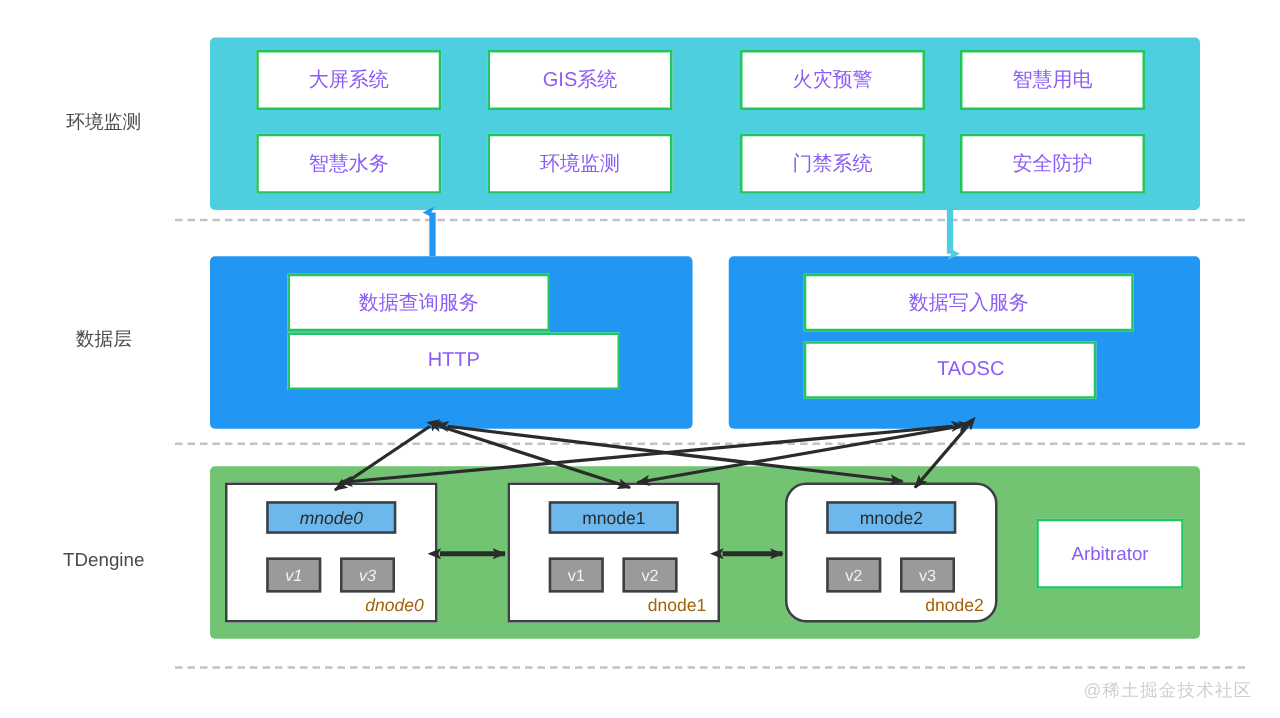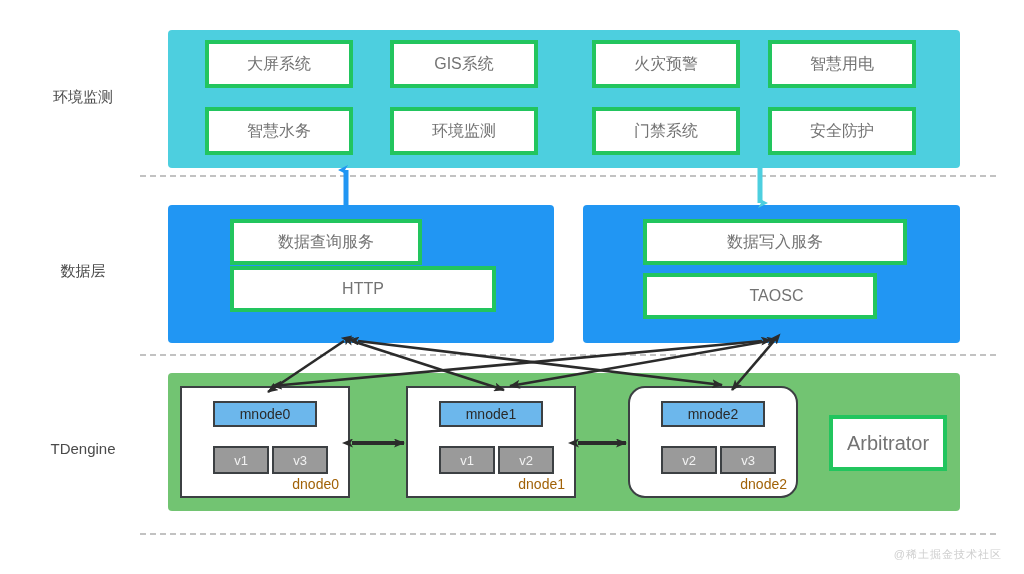--- a/index.html
+++ b/index.html
@@ -51,96 +51,96 @@
   }
   #panel-tdengine{
     left:168px;top:373px;width:792px;height:138px;
     background:#72c472;
   }
 
   
   .card{
     position:absolute;
     background:#ffffff;
-    border:4px solid #22c55e;
+    border:2px solid #22c55e;
     box-sizing:border-box;
     display:flex;align-items:center;justify-content:center;
-    font-size:16px;color:#737373;
+    font-size:16px;color:#8b5cf6;
     white-space:nowrap;
   }
 
   
   .biz{width:148px;height:48px;}
   .biz.r1{top:40px;}
   .biz.r2{top:107px;}
   .biz.c0{left:205px;}
   .biz.c1{left:390px;}
   .biz.c2{left:592px;}
   .biz.c3{left:768px;}
 
   
   .svc{height:46px;}
-  #card-query-service{left:230px;top:219px;width:192px;}
+  #card-query-service{left:230px;top:219px;width:210px;}
   #card-http{left:230px;top:266px;width:266px;}
   #card-write-service{left:643px;top:219px;width:264px;}
   #card-taosc{left:643px;top:273px;width:234px;padding-left:33px;}
 
   
   .dnode{
     position:absolute;
     background:#ffffff;
     border:2px solid #3c4043;
     box-sizing:border-box;
     width:170px;height:112px;
     top:386px;
   }
-  #dnode-0{left:180px;}
+  #dnode-0{left:180px;font-style:italic;}
   #dnode-1{left:406px;}
   #dnode-2{left:628px;border-radius:17px;}
 
   .mnode{
     position:absolute;
     left:31px;top:13px;width:104px;height:26px;
     background:#6cb7ec;
     border:2px solid #3c4043;
     box-sizing:border-box;
     display:flex;align-items:center;justify-content:center;
     font-size:14px;color:#2a2a2a;
   }
   .vnode{
     position:absolute;
-    top:58px;width:56px;height:28px;
+    top:58px;width:44px;height:28px;
     background:#9a9a9a;
     border:2px solid #3c4043;
     box-sizing:border-box;
     display:flex;align-items:center;justify-content:center;
     font-size:13px;color:#f2f2f2;
   }
   .vnode.v-left{left:31px;}
   .vnode.v-right{left:90px;}
 
   .dnode-name{
     position:absolute;
     right:9px;bottom:4px;
     font-size:14px;color:#a16207;
   }
 
   #card-arbitrator{
     left:829px;top:415px;width:118px;height:56px;
-    font-size:20px;
+    font-size:15px;
   }
 
   
   #arrows{position:absolute;left:0;top:0;width:1024px;height:574px;pointer-events:none;}
 
   
   #watermark{
     position:absolute;
     right:22px;bottom:12px;
-    font-size:11px;
+    font-size:14px;
     color:#cfcfcf;
     letter-spacing:1px;
   }
 </style>
 </head>
 <body>
 
 <div id="stage">
 
   <div class="row-label" id="label-business">环境监测</div>

